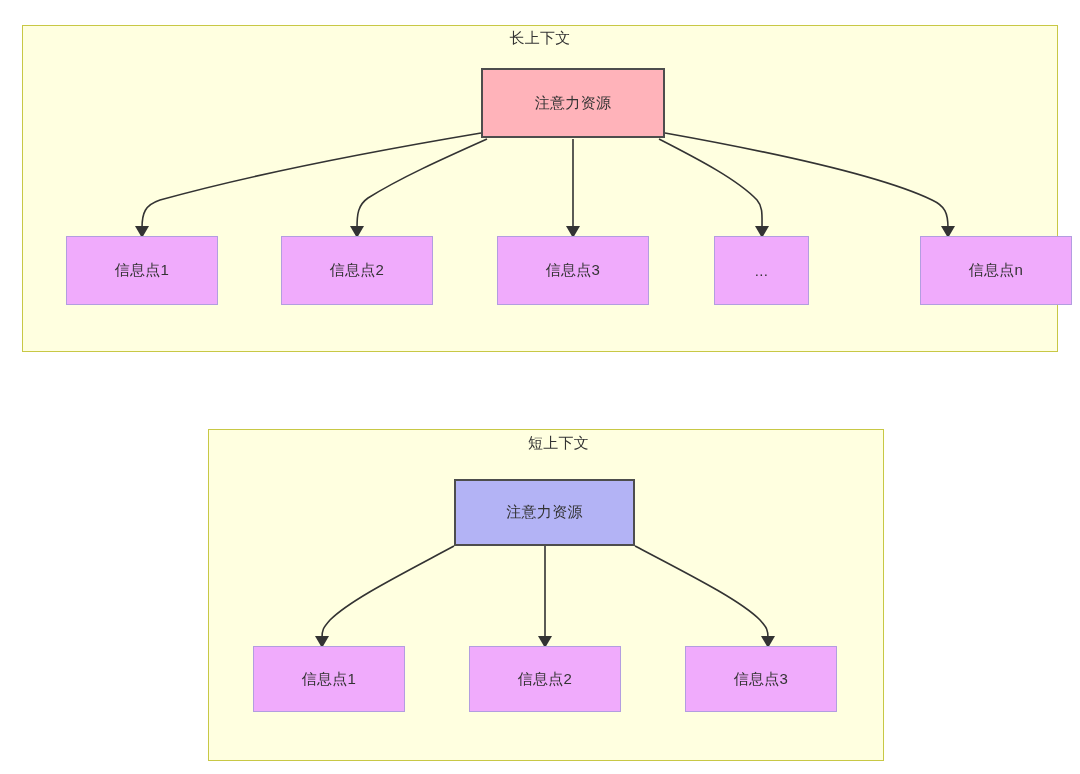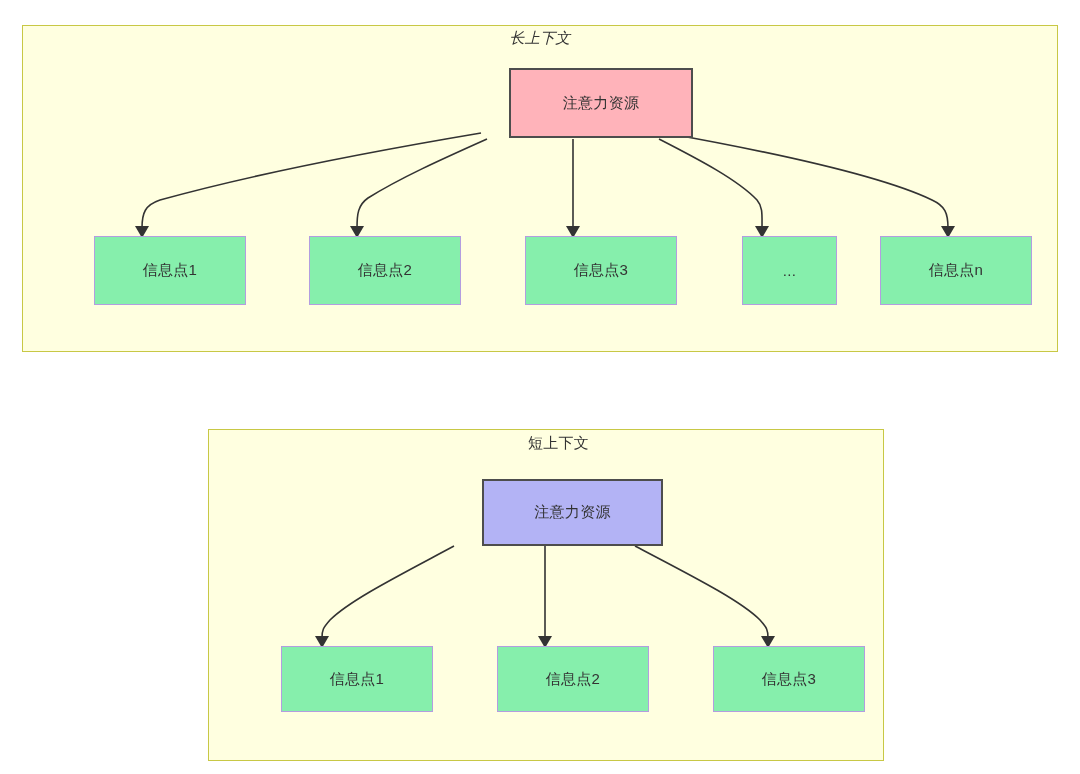--- a/index.html
+++ b/index.html
@@ -37,34 +37,33 @@
     letter-spacing: 0.3px;
   }
   .node {
     position: absolute;
     box-sizing: border-box;
     display: flex;
     align-items: center;
     justify-content: center;
     font-size: 15px;
     letter-spacing: 0.3px;
-    margin-left: 28px;
   }
   .node-root-pink {
     background: #FFB3BA;
     border: 2.4px solid #4D4D4D;
     color: #333333;
   }
   .node-root-blue {
     background: #B3B3F5;
     border: 2.4px solid #4D4D4D;
     color: #333333;
   }
   .node-leaf {
-    background: #86efac;
+    background: #f0abfc;
     border: 1.7px solid #B39DE0;
     color: #333333;
   }
   svg.edges {
     position: absolute;
     left: 0;
     top: 0;
     width: 1080px;
     height: 774px;
     pointer-events: none;
@@ -80,21 +79,21 @@
     stroke: none;
   }
 </style>
 </head>
 <body>
 
 <div id="canvas">
 
   <div class="panel" style="left:22px; top:25px; width:1036px; height:327px;"></div>
 
-  <div class="panel-title" style="left:22px; top:29px; width:1036px;font-style:italic;">长上下文</div>
+  <div class="panel-title" style="left:22px; top:29px; width:1036px;">长上下文</div>
 
   <svg class="edges">
 
     <path d="M 481,133 C 380,150 250,175 160,200 C 145,205 142,213 142,228"></path>
     <polygon points="135,226 149,226 142,238"></polygon>
 
     <path d="M 487,139 C 440,160 400,178 368,198 C 358,205 357,214 357,228"></path>
     <polygon points="350,226 364,226 357,238"></polygon>
 
     <path d="M 573,139 L 573,228"></path>
@@ -106,21 +105,21 @@
     <path d="M 665,133 C 760,150 880,175 932,200 C 945,206 948,213 948,228"></path>
     <polygon points="941,226 955,226 948,238"></polygon>
   </svg>
 
   <div class="node node-root-pink" style="left:481px; top:68px; width:184px; height:70px;">注意力资源</div>
 
   <div class="node node-leaf" style="left:66px; top:236px; width:152px; height:69px;">信息点1</div>
   <div class="node node-leaf" style="left:281px; top:236px; width:152px; height:69px;">信息点2</div>
   <div class="node node-leaf" style="left:497px; top:236px; width:152px; height:69px;">信息点3</div>
   <div class="node node-leaf" style="left:714px; top:236px; width:95px; height:69px;">...</div>
-  <div class="node node-leaf" style="left:852px; top:236px; width:152px; height:69px;">信息点n</div>
+  <div class="node node-leaf" style="left:920px; top:236px; width:152px; height:69px;">信息点n</div>
 
   <div class="panel" style="left:208px; top:429px; width:676px; height:332px;"></div>
 
   <div class="panel-title" style="left:208px; top:434px; width:676px;padding-left:25px;">短上下文</div>
 
   <svg class="edges">
 
     <path d="M 454,546 C 400,575 350,600 330,620 C 323,628 322,630 322,638"></path>
     <polygon points="315,636 329,636 322,648"></polygon>
 

